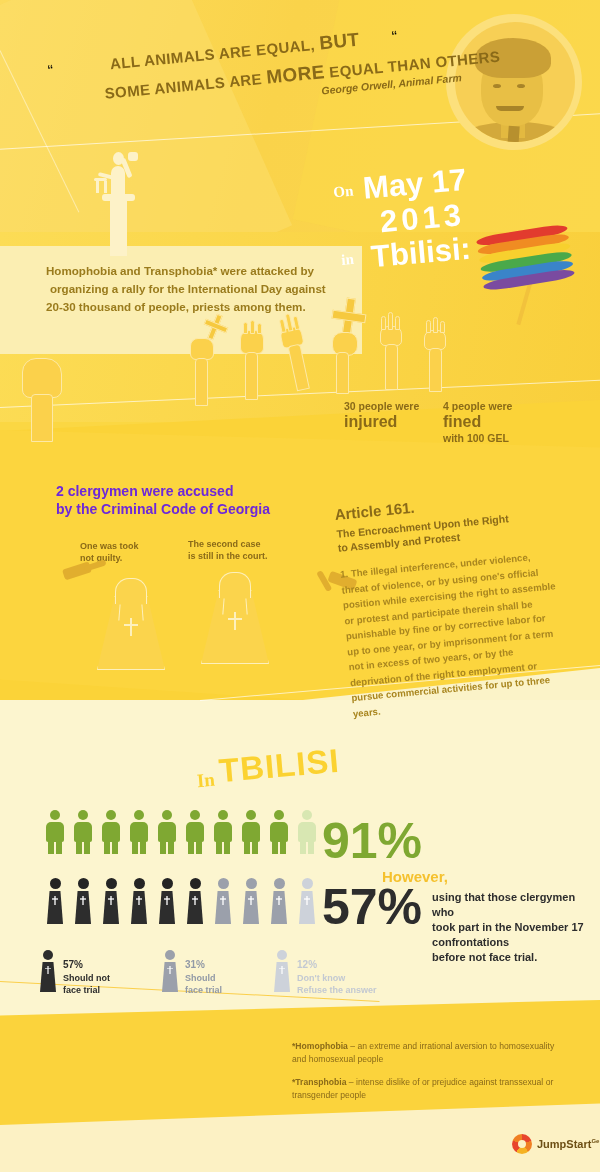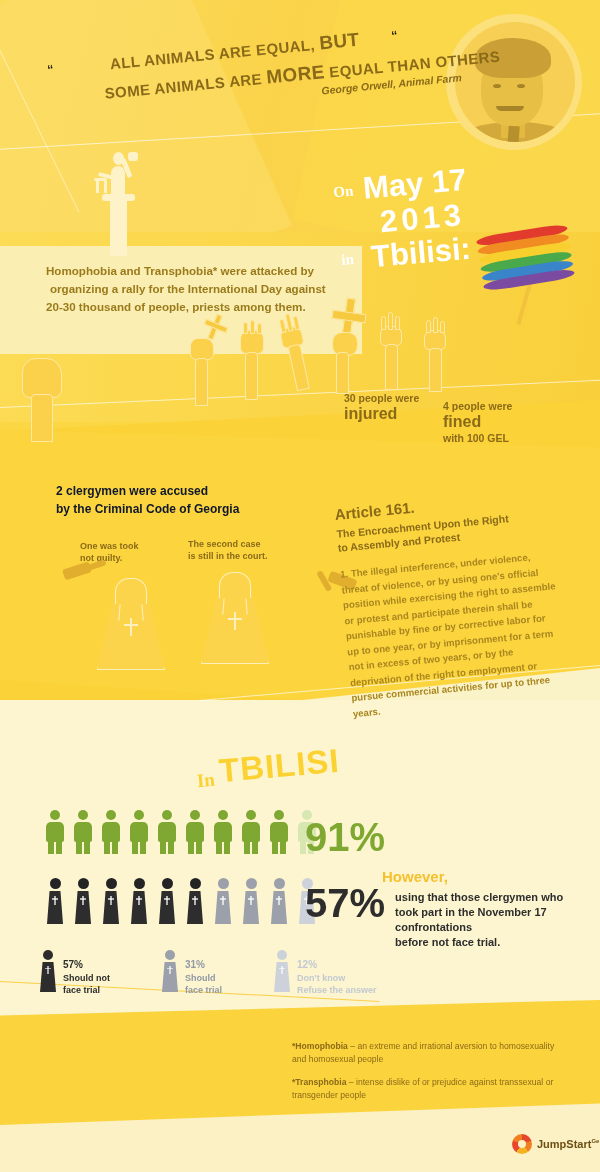--- a/index.html
+++ b/index.html
@@ -177,27 +177,27 @@
   .cross-h { position:absolute; background:#f6c93f; border:1.4px solid #fde9a6; }
   .finger { position:absolute; width:5px; background:#fbd14b;
             border:1.2px solid #fde9a6; border-radius:3px 3px 0 0; }
   #bigfist { left:-158px; top:58px; }
 
   
   .stat-call { position:absolute; color:#8a6a18; }
   .stat-call .small { font-size:10.5px; font-weight:bold; }
   .stat-call .big   { font-size:16px; font-weight:bold; margin-top:1px; }
   .stat-call .tail  { font-size:10.5px; font-weight:bold; margin-top:1px; }
-  #stat-injured { left:344px; top:392px; }
+  #stat-injured { left:344px; top:400px; }
   #stat-fined   { left:443px; top:400px; }
 
   
   #accused-title {
-    left:56px; top:482px; width:300px; color:#0f172a;
-    font-size:12px; font-weight:bold; line-height:18px;
+    left:56px; top:482px; width:300px; color:#6d28d9;
+    font-size:14px; font-weight:bold; line-height:18px;
   }
   .case-note { position:absolute; color:#8a6a18; font-size:9px;
                font-weight:bold; line-height:12px; }
   #case1 { left:80px; top:540px; }
   #case2 { left:188px; top:538px; }
   .gavel { position:absolute; }
   .gavel .head { position:absolute; width:28px; height:11px; background:#e1ae2e;
                  border-radius:3px; }
   .gavel .handle { position:absolute; width:22px; height:6px; background:#e1ae2e;
                    border-radius:3px; }
@@ -260,21 +260,21 @@
                   border-radius:50%; }
   .c-icon .robe { position:absolute; left:1px; top:13px; width:16px; height:33px;
                   clip-path: polygon(16% 0, 84% 0, 100% 100%, 0 100%); }
   .c-icon .cr-v { position:absolute; left:8.2px; top:18px; width:1.6px; height:9px;
                   background:rgba(255,255,255,.65); }
   .c-icon .cr-h { position:absolute; left:5.6px; top:20px; width:6.5px; height:1.6px;
                   background:rgba(255,255,255,.65); }
 
   
   .pct-row { position:absolute; display:flex; align-items:flex-start; }
-  .pct-num { font-size:40px; font-weight:bold; line-height:.95; }
+  .pct-num { font-size:50px; font-weight:bold; line-height:.95;margin-left:17px; }
   .pct-txt { font-size:11px; font-weight:bold; line-height:15px; margin-left:10px;
              padding-top:6px; }
   #pct91 { left:305px; top:818px; color:#7fa832; }
   #pct91 .pct-txt { color:#7fa832; }
   #however { position:absolute; left:382px; top:868px; font-size:15px;
              font-weight:bold; color:#f5c12e; }
   #pct57 { left:305px; top:884px; color:#2d2d2d; }
   #pct57 .pct-txt { color:#2d2d2d; }
 
   

